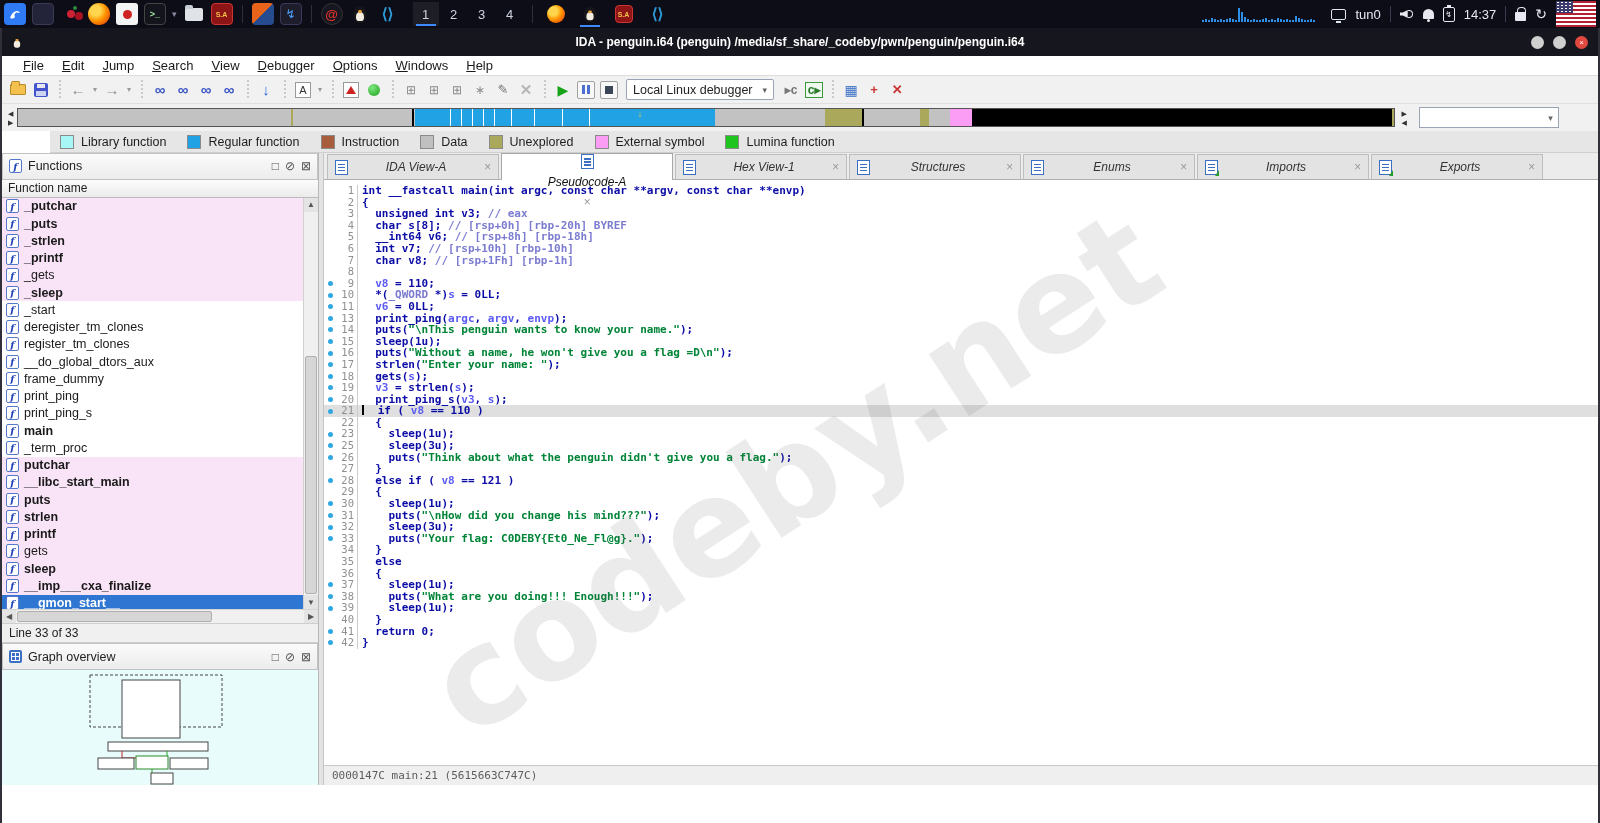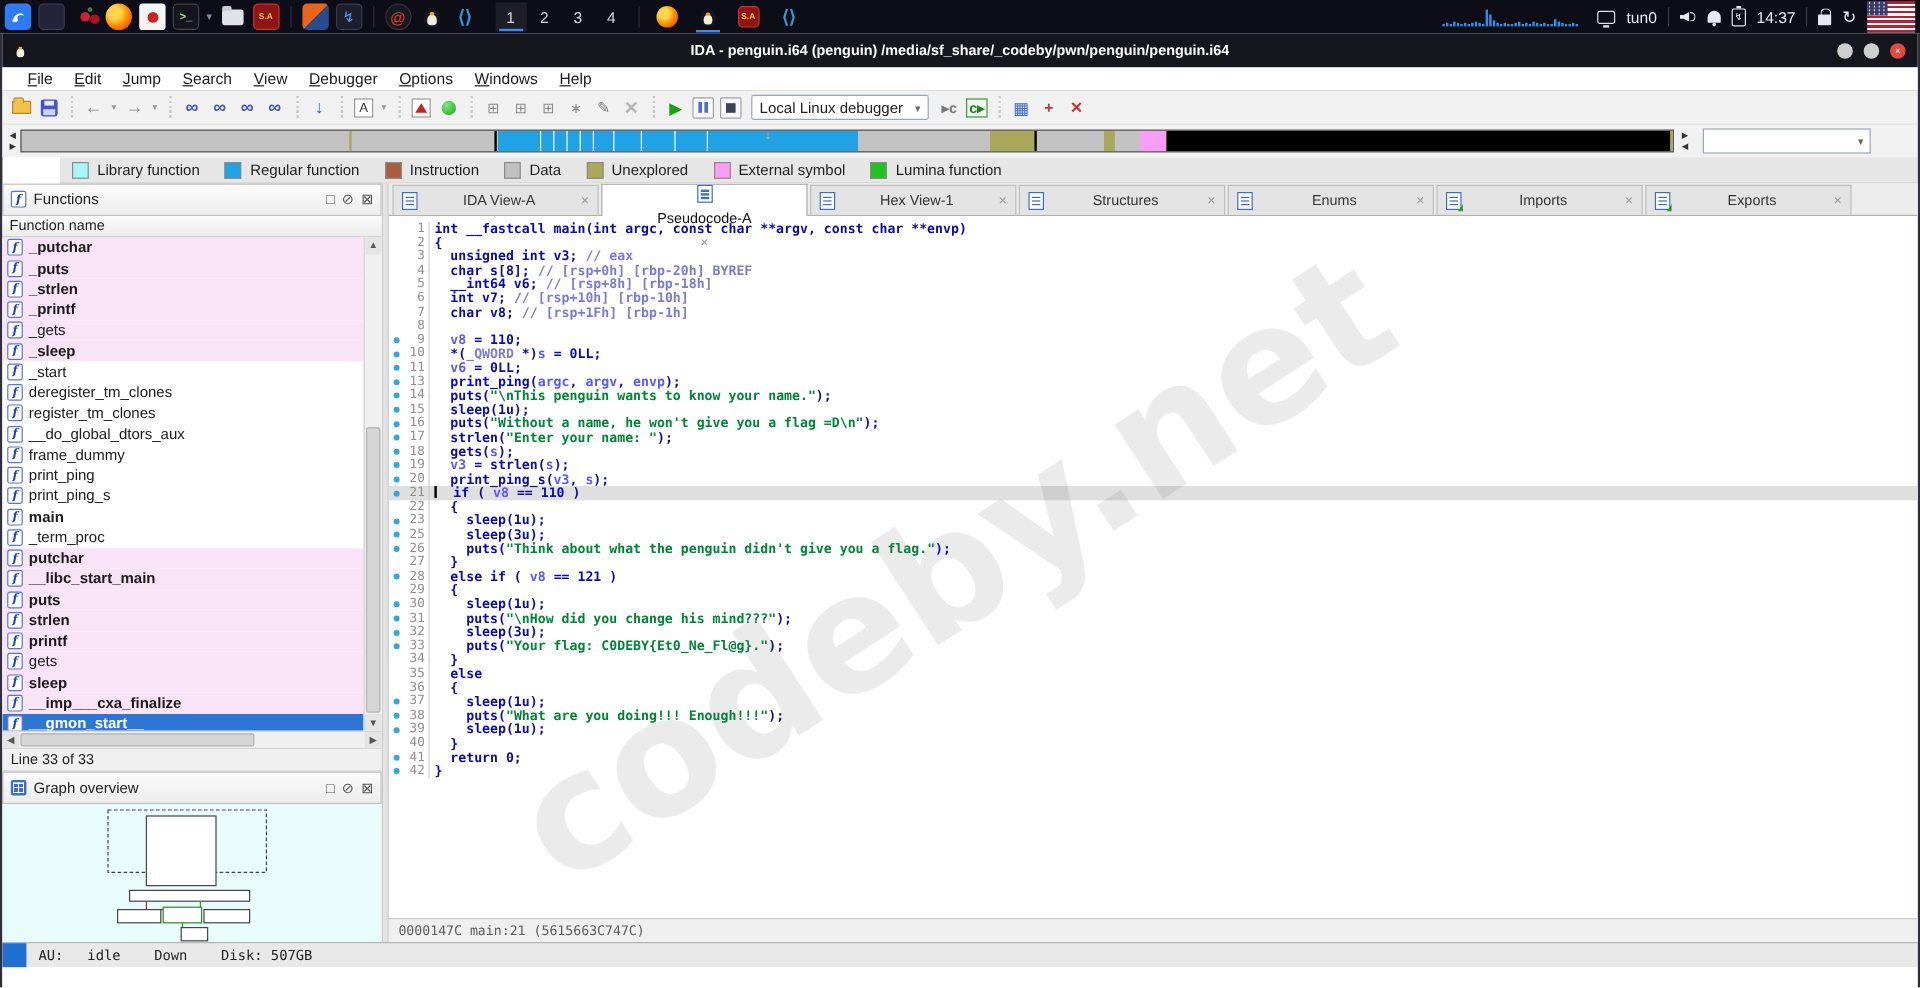--- a/index.html
+++ b/index.html
@@ -144,21 +144,21 @@
   .hscroll .lt{left:0;} .hscroll .rt{right:0;}
   .hscroll .thumb{position:absolute;top:1px;bottom:1px;left:15px;width:195px;background:#d6d6d6;border:1px solid #b0b0b0;border-radius:2px;}
   .linestatus{height:20px;background:#f0f0f0;border-top:1px solid #cfcfcf;border-bottom:1px solid #cfcfcf;display:flex;align-items:center;padding-left:7px;font-size:12px;color:#222;}
   .gcanvas{height:115px;background:#e8fcfc;position:relative;}
 
   .splitter{width:5px;background:#e3e3e3;border-right:1px solid #c6c6c6;}
 
   .right{flex:1;display:flex;flex-direction:column;position:relative;overflow:hidden;background:#fff;}
   .watermark{position:absolute;left:120px;top:470px;font:700 135px "DejaVu Sans",sans-serif;color:rgba(90,90,90,.12);transform:rotate(-33deg);transform-origin:left center;white-space:nowrap;z-index:6;pointer-events:none;}
 
-  .tabsrow{height:27px;background:#ececec;border-bottom:1px solid #b0b0b0;display:flex;align-items:flex-end;gap:2px;padding-left:3px;}
+  .tabsrow{height:27px;background:#ececec;border-bottom:1px solid #b0b0b0;display:flex;align-items:flex-end;gap:2px;padding-left:3px;font-style:italic;}
   .tab{width:172px;height:25px;background:#e3e3e3;border:1px solid #bdbdbd;border-bottom:none;display:flex;align-items:center;padding:0 7px;gap:6px;font-size:12px;color:#333;}
   .tab.active{background:#fff;height:27px;margin-bottom:-1px;border-color:#a8a8a8;color:#111;flex-direction:column;}
   .tab .lbl{flex:1;text-align:center;}
   .tab .x{color:#9a9a9a;font-size:12px;}
   .tabico{width:13px;height:15px;background:#fff;border:1px solid #3a6fc4;position:relative;flex:0 0 auto;}
   .tabico:before{content:"";position:absolute;left:2px;right:2px;top:3px;height:1.5px;background:#3a6fc4;box-shadow:0 3px 0 #3a6fc4,0 6px 0 #3a6fc4;}
   .tabico.green:after{content:"";position:absolute;right:-2px;bottom:-2px;width:0;height:0;border-left:4px solid transparent;border-bottom:6px solid #2a9a2a;}
 
   .code{flex:1;position:relative;padding-top:5px;font-family:"DejaVu Sans Mono",monospace;z-index:2;}
   .cline{display:flex;align-items:center;height:11.6px;line-height:11.6px;font-size:11px;font-weight:bold;}
@@ -880,21 +880,14 @@
               <i></i>
             </span>
             <span class="lnum">42</span>
             <span class="ltxt"><span class="tok-p">}</span></span>
           </div>
         </div>
       <div class="codestatus">0000147C main:21 (5615663C747C)</div>
     </div>
   </div>
 
-  <div class="statusbar">
-    <div class="bluecorner"></div>
-    <span class="sb-item">AU:</span>
-    <span class="sb-item">idle</span>
-    <span class="sb-item" style="margin-left:8px;">Down</span>
-    <span class="sb-item" style="margin-left:8px;">Disk: 507GB</span>
-  </div>
   <div class="bottomwhite"></div>
 </div>
 
 </body></html>

